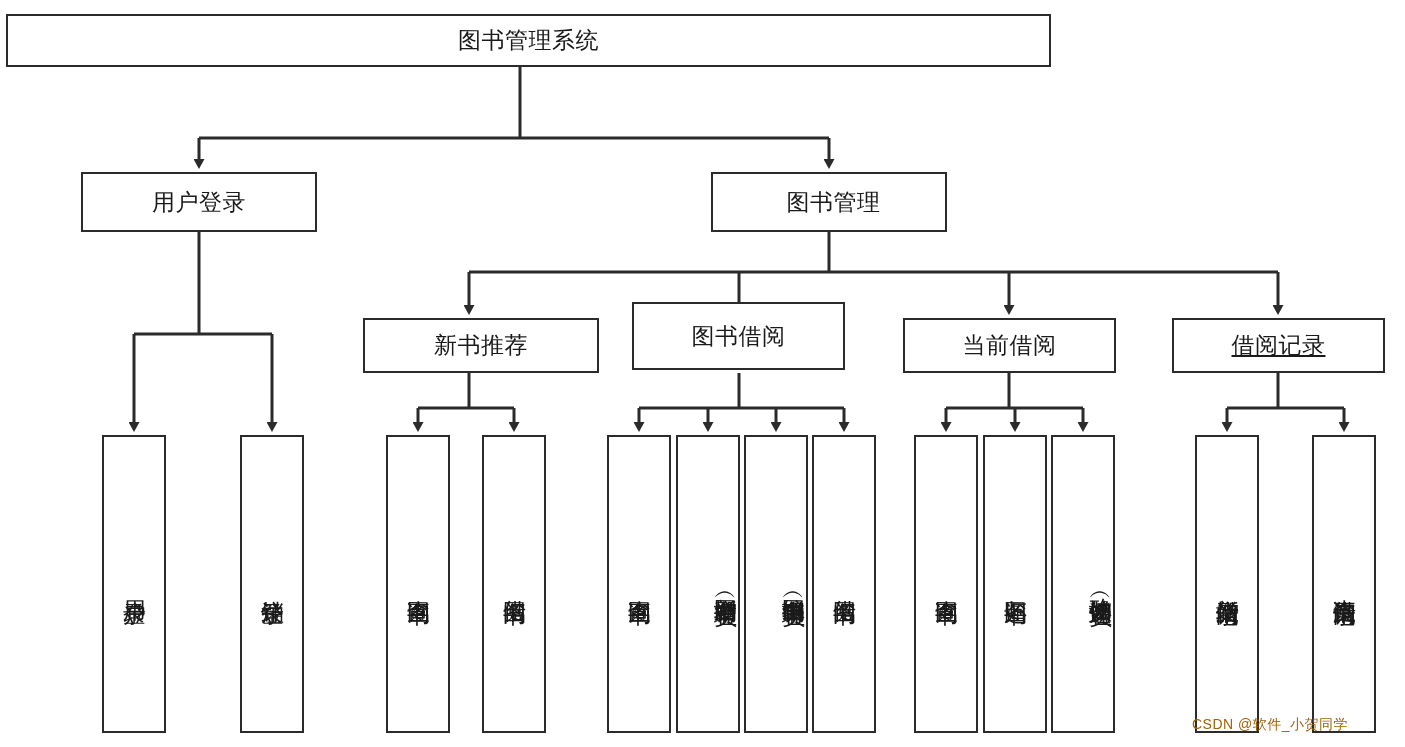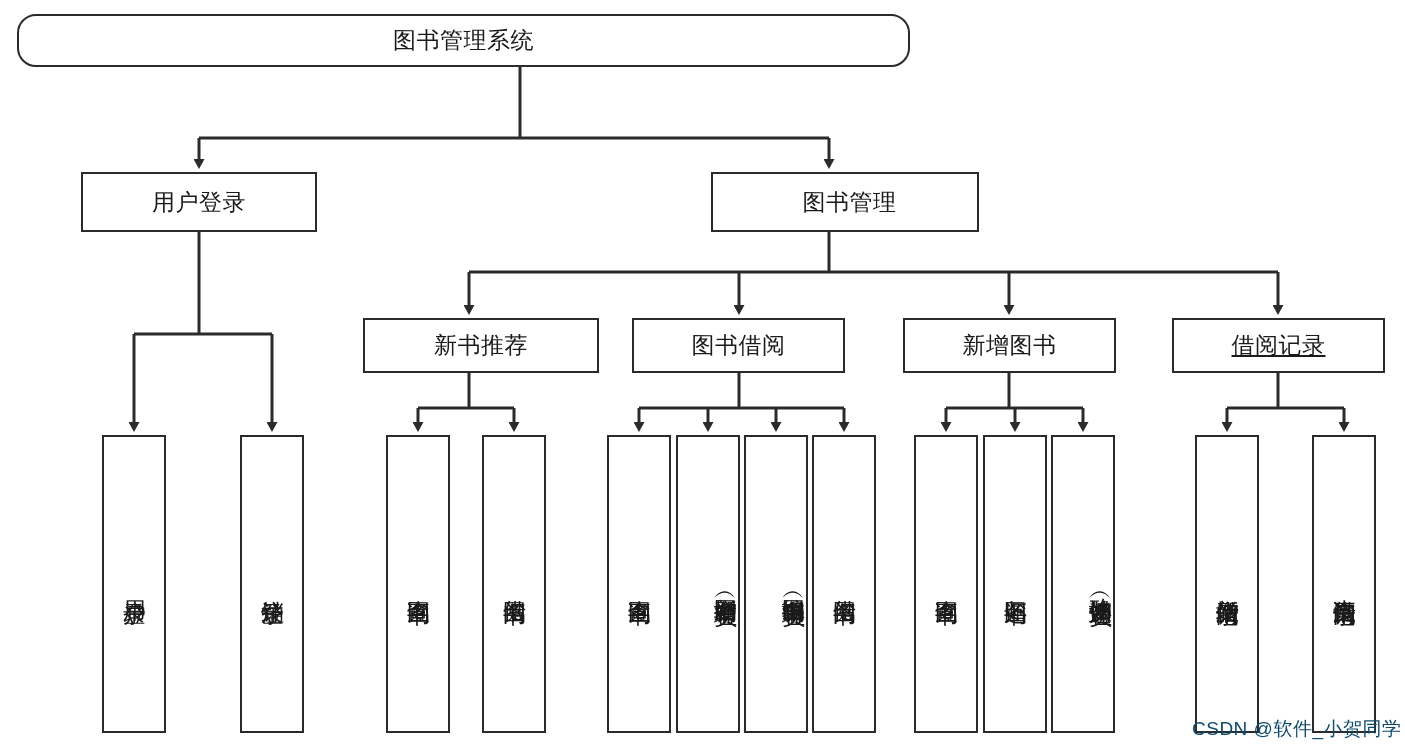--- a/index.html
+++ b/index.html
@@ -46,22 +46,22 @@
     line-height: 1.12;
     letter-spacing: 1px;
     white-space: nowrap;
     padding: 2px 0;
   }
   .node-v.top-align {
     align-items: flex-start;
   }
   .watermark {
     position: absolute;
-    color: #0c4a6e;
-    font-size: 19px;
+    color: #a16207;
+    font-size: 14px;
     white-space: nowrap;
     letter-spacing: 0.5px;
     pointer-events: none;
   }
 </style>
 </head>
 <body>
 
 <div id="diagram-root">
 
@@ -111,39 +111,39 @@
       <path d="M1015,408 L1015,423" marker-end="url(#arrow)"></path>
       <path d="M1083,408 L1083,423" marker-end="url(#arrow)"></path>
 
       <path d="M1278,373 L1278,408"></path>
       <path d="M1227,408 L1344,408"></path>
       <path d="M1227,408 L1227,423" marker-end="url(#arrow)"></path>
       <path d="M1344,408 L1344,423" marker-end="url(#arrow)"></path>
     </g>
   </svg>
 
-  <div class="node-box node-h" style="left:17px; top:14px; width:893px; height:53px;border-radius:19px;">
+  <div class="node-box node-h" style="left:6px; top:14px; width:1045px; height:53px;">
     <span>图书管理系统</span>
   </div>
 
   <div class="node-box node-h" style="left:81px; top:172px; width:236px; height:60px;">
     <span>用户登录</span>
   </div>
-  <div class="node-box node-h" style="left:711px; top:172px; width:268px; height:60px;padding-left:9px;">
+  <div class="node-box node-h" style="left:711px; top:172px; width:236px; height:60px;padding-left:9px;">
     <span>图书管理</span>
   </div>
 
   <div class="node-box node-h" style="left:363px; top:318px; width:236px; height:55px;">
     <span>新书推荐</span>
   </div>
-  <div class="node-box node-h" style="left:632px; top:318px; width:213px; height:55px;">
+  <div class="node-box node-h" style="left:632px; top:302px; width:213px; height:68px;">
     <span>图书借阅</span>
   </div>
   <div class="node-box node-h" style="left:903px; top:318px; width:213px; height:55px;">
-    <span>新增图书</span>
+    <span>当前借阅</span>
   </div>
   <div class="node-box node-h" style="left:1172px; top:318px; width:213px; height:55px;text-decoration:underline;">
     <span>借阅记录</span>
   </div>
 
   <div class="node-box node-v" style="left:102px; top:435px; width:64px; height:298px;">
     <span>用户登录</span>
   </div>
   <div class="node-box node-v" style="left:240px; top:435px; width:64px; height:298px;">
     <span>注销登录</span>

